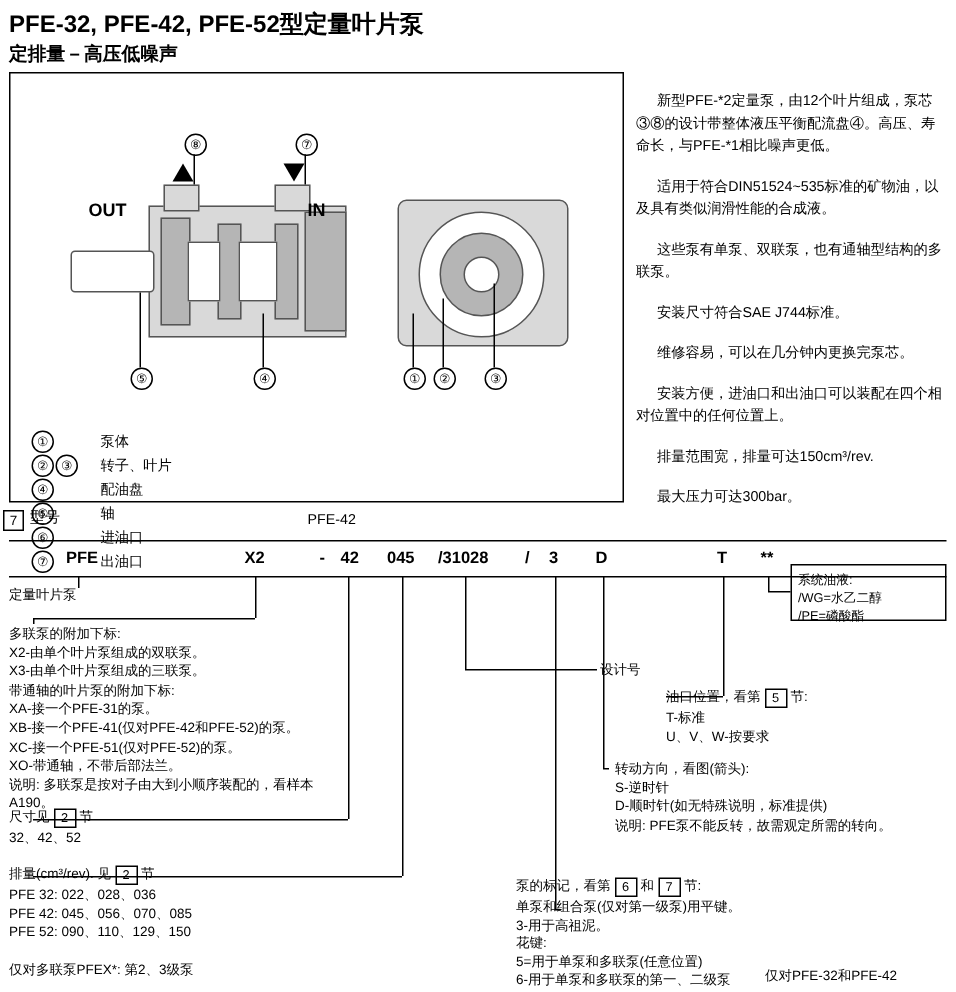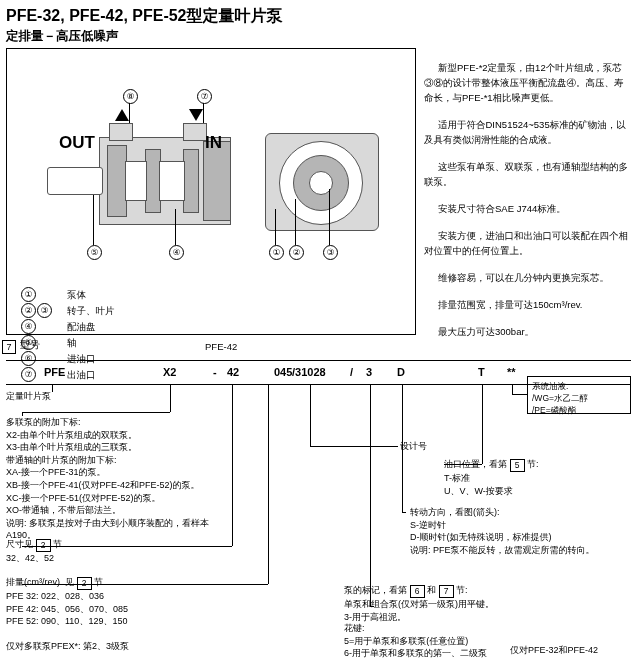--- a/index.html
+++ b/index.html
@@ -29,21 +29,21 @@
     border:1px solid #000;background:#fff;
   }
 
   
   .lab{position:absolute;font-size:9px;}
   .circ{
     display:inline-block;width:13px;height:13px;border:1px solid #000;
     border-radius:50%;font-size:8.5px;line-height:13px;text-align:center;
     background:#fff;
   }
-  .bold-lab{font-weight:bold;font-size:17px;}
+  .bold-lab{font-weight:bold;font-size:12px;}
 
   .legend{position:absolute;left:14px;top:238px;font-size:9.5px;line-height:13.5px;}
   .legend .row{display:flex;align-items:center;margin-bottom:1px;}
   .legend .marks{width:40px;display:flex;gap:1px;}
   .legend .txt{margin-left:6px;text-align:right;}
 
   .fig-caption{position:absolute;left:198px;top:292px;font-size:9.5px;}
 
   
   .rightcol{
@@ -177,39 +177,39 @@
     </div>
 
     <div class="fig-caption">PFE-42</div>
   </div>
 
   <div class="rightcol">
     <p>新型PFE-*2定量泵，由12个叶片组成，泵芯③⑧的设计带整体液压平衡配流盘④。高压、寿命长，与PFE-*1相比噪声更低。</p>
     <p>适用于符合DIN51524~535标准的矿物油，以及具有类似润滑性能的合成液。</p>
     <p>这些泵有单泵、双联泵，也有通轴型结构的多联泵。</p>
     <p>安装尺寸符合SAE J744标准。</p>
+    <p>维修容易，可以在几分钟内更换完泵芯。</p>
     <p>安装方便，进油口和出油口可以装配在四个相对位置中的任何位置上。</p>
-    <p>维修容易，可以在几分钟内更换完泵芯。</p>
     <p>排量范围宽，排量可达150cm³/rev.</p>
     <p>最大压力可达300bar。</p>
   </div>
 
   <div class="sec-head">
     <span class="box">7</span><span>型号</span>
   </div>
 
   <div class="hr"></div>
   <div class="hr2"></div>
 
   <div class="codeline">
     <span style="left:44px;">PFE</span>
     <span style="left:163px;">X2</span>
     <span style="left:213px;">-</span>
     <span style="left:227px;">42</span>
-    <span style="left:274px;">045</span>
+    <span style="left:258px;">045</span>
     <span style="left:292px;">/31028</span>
     <span style="left:350px;">/</span>
     <span style="left:366px;">3</span>
     <span style="left:397px;">D</span>
     <span style="left:478px;">T</span>
     <span style="left:507px;">**</span>
   </div>
 
   <div class="vline" style="left:52px;top:384px;height:8px;"></div>
   <div class="vline" style="left:170px;top:384px;height:28px;"></div>

